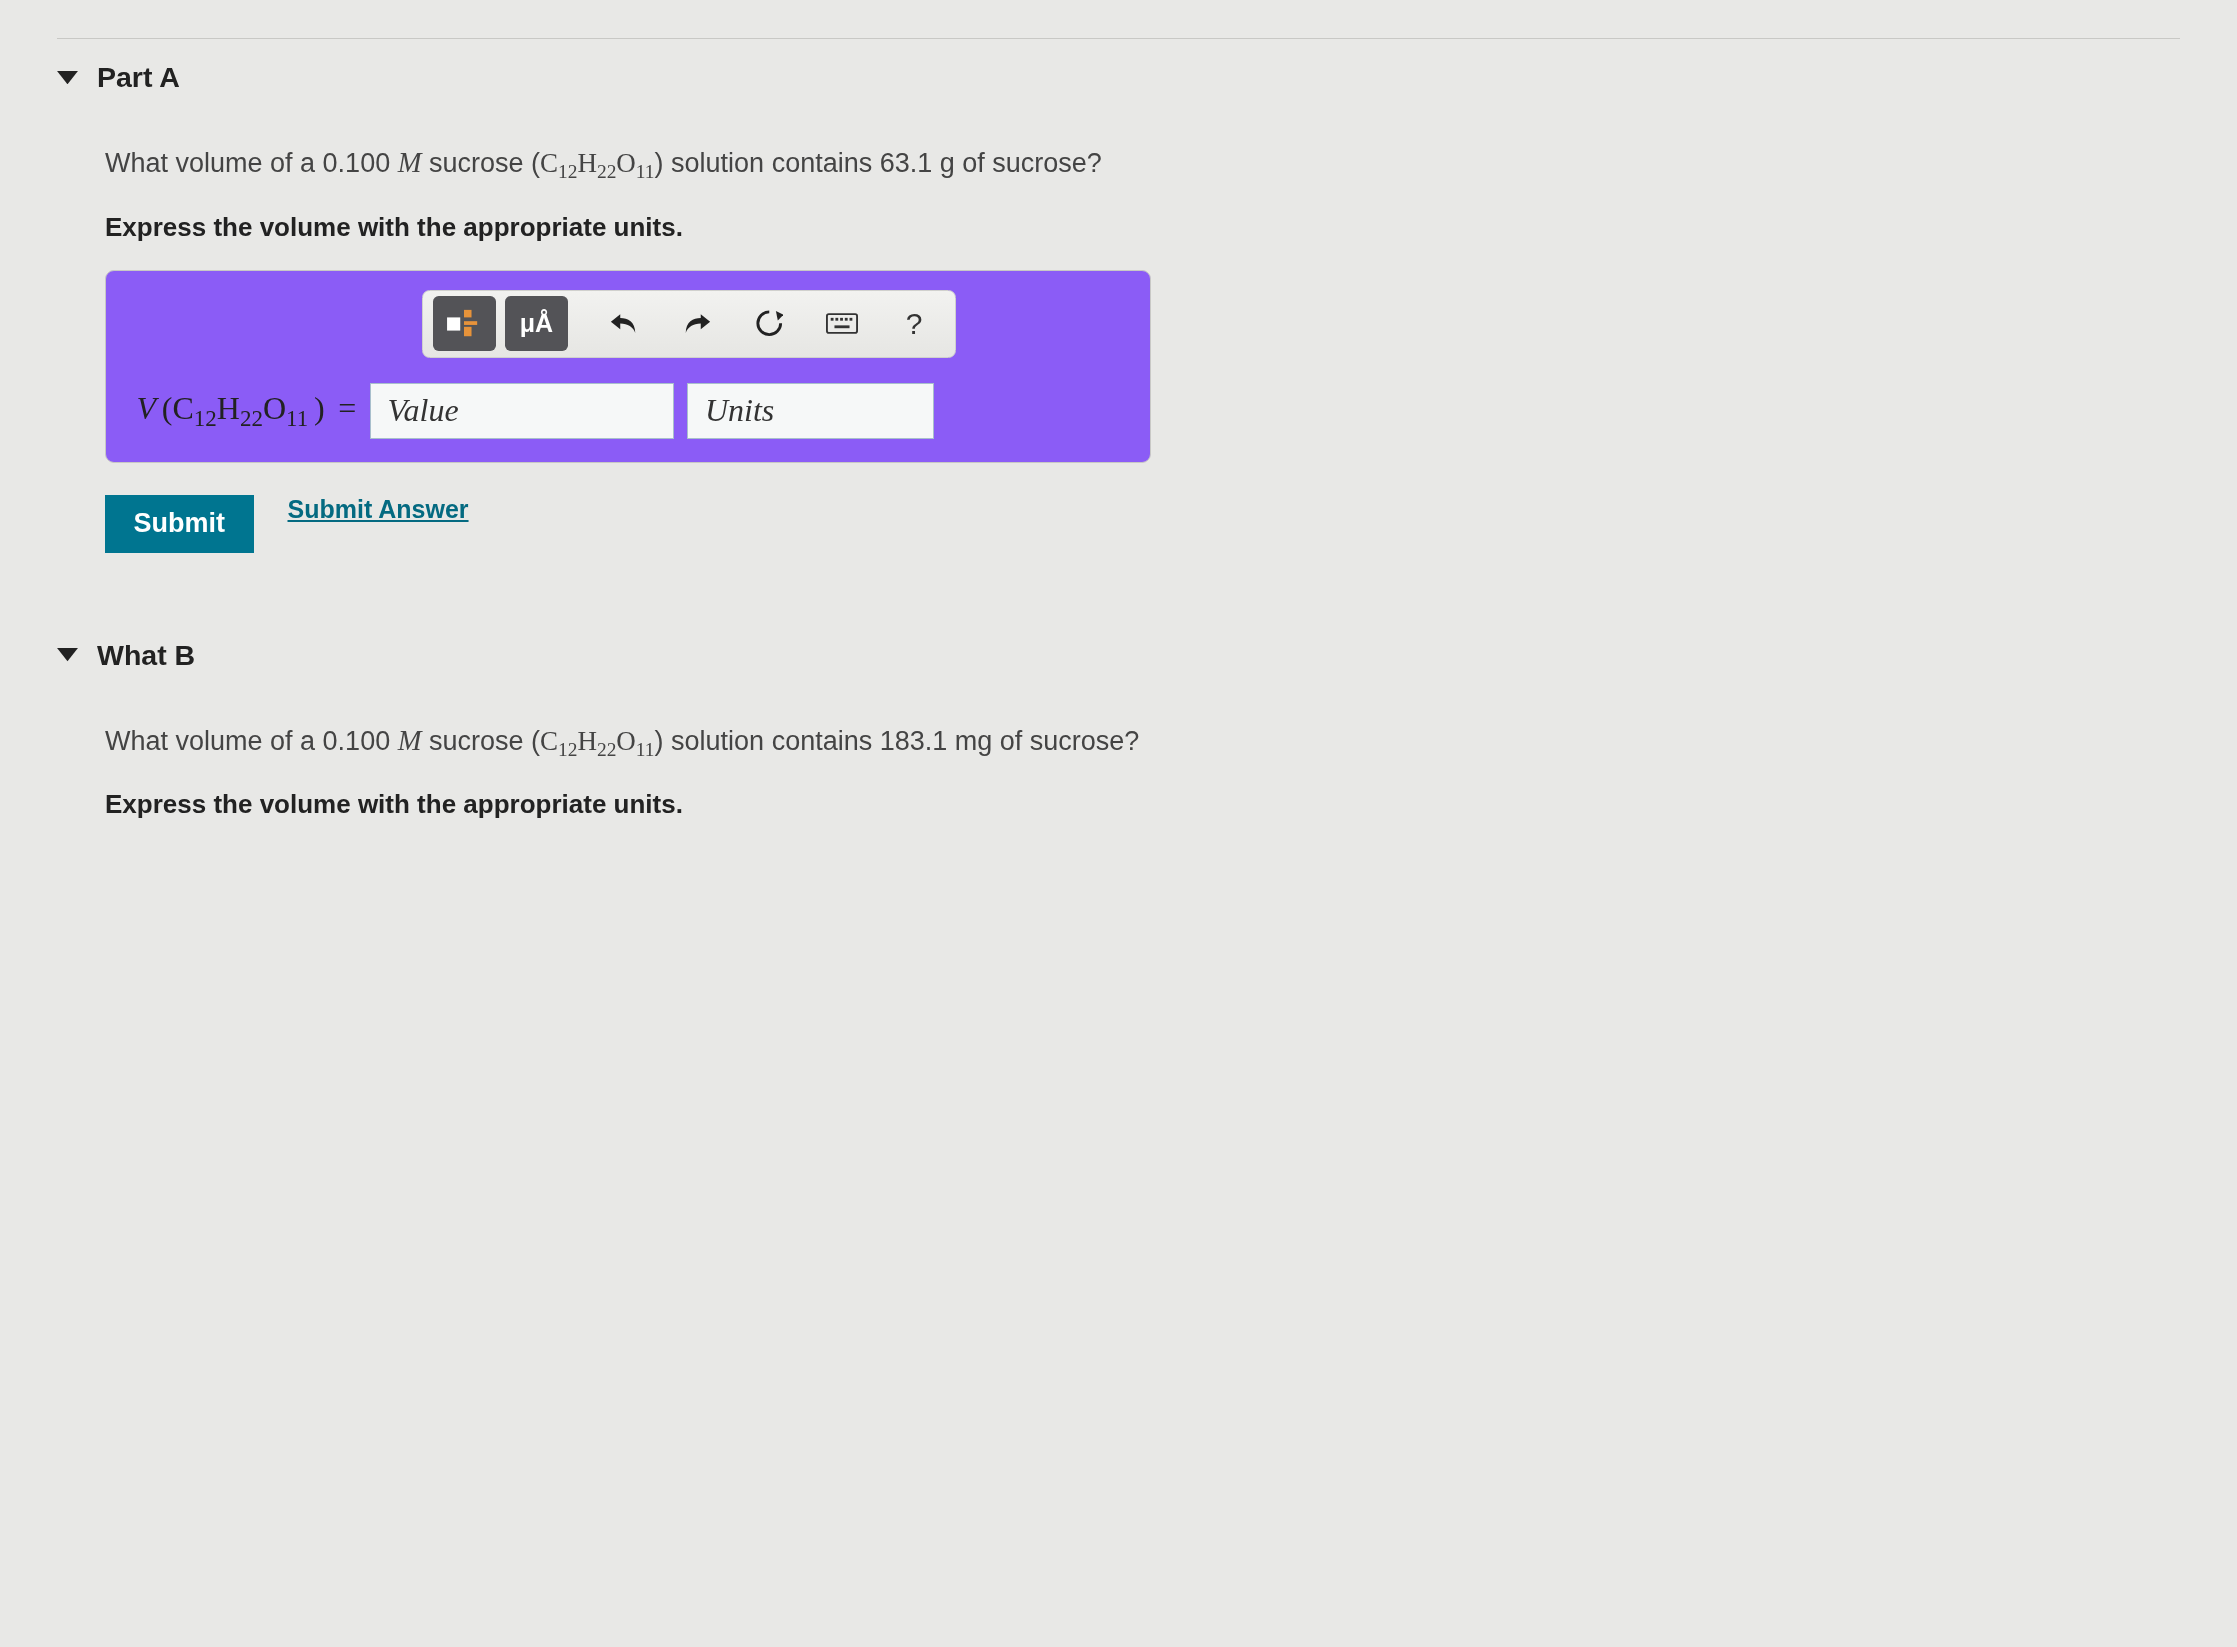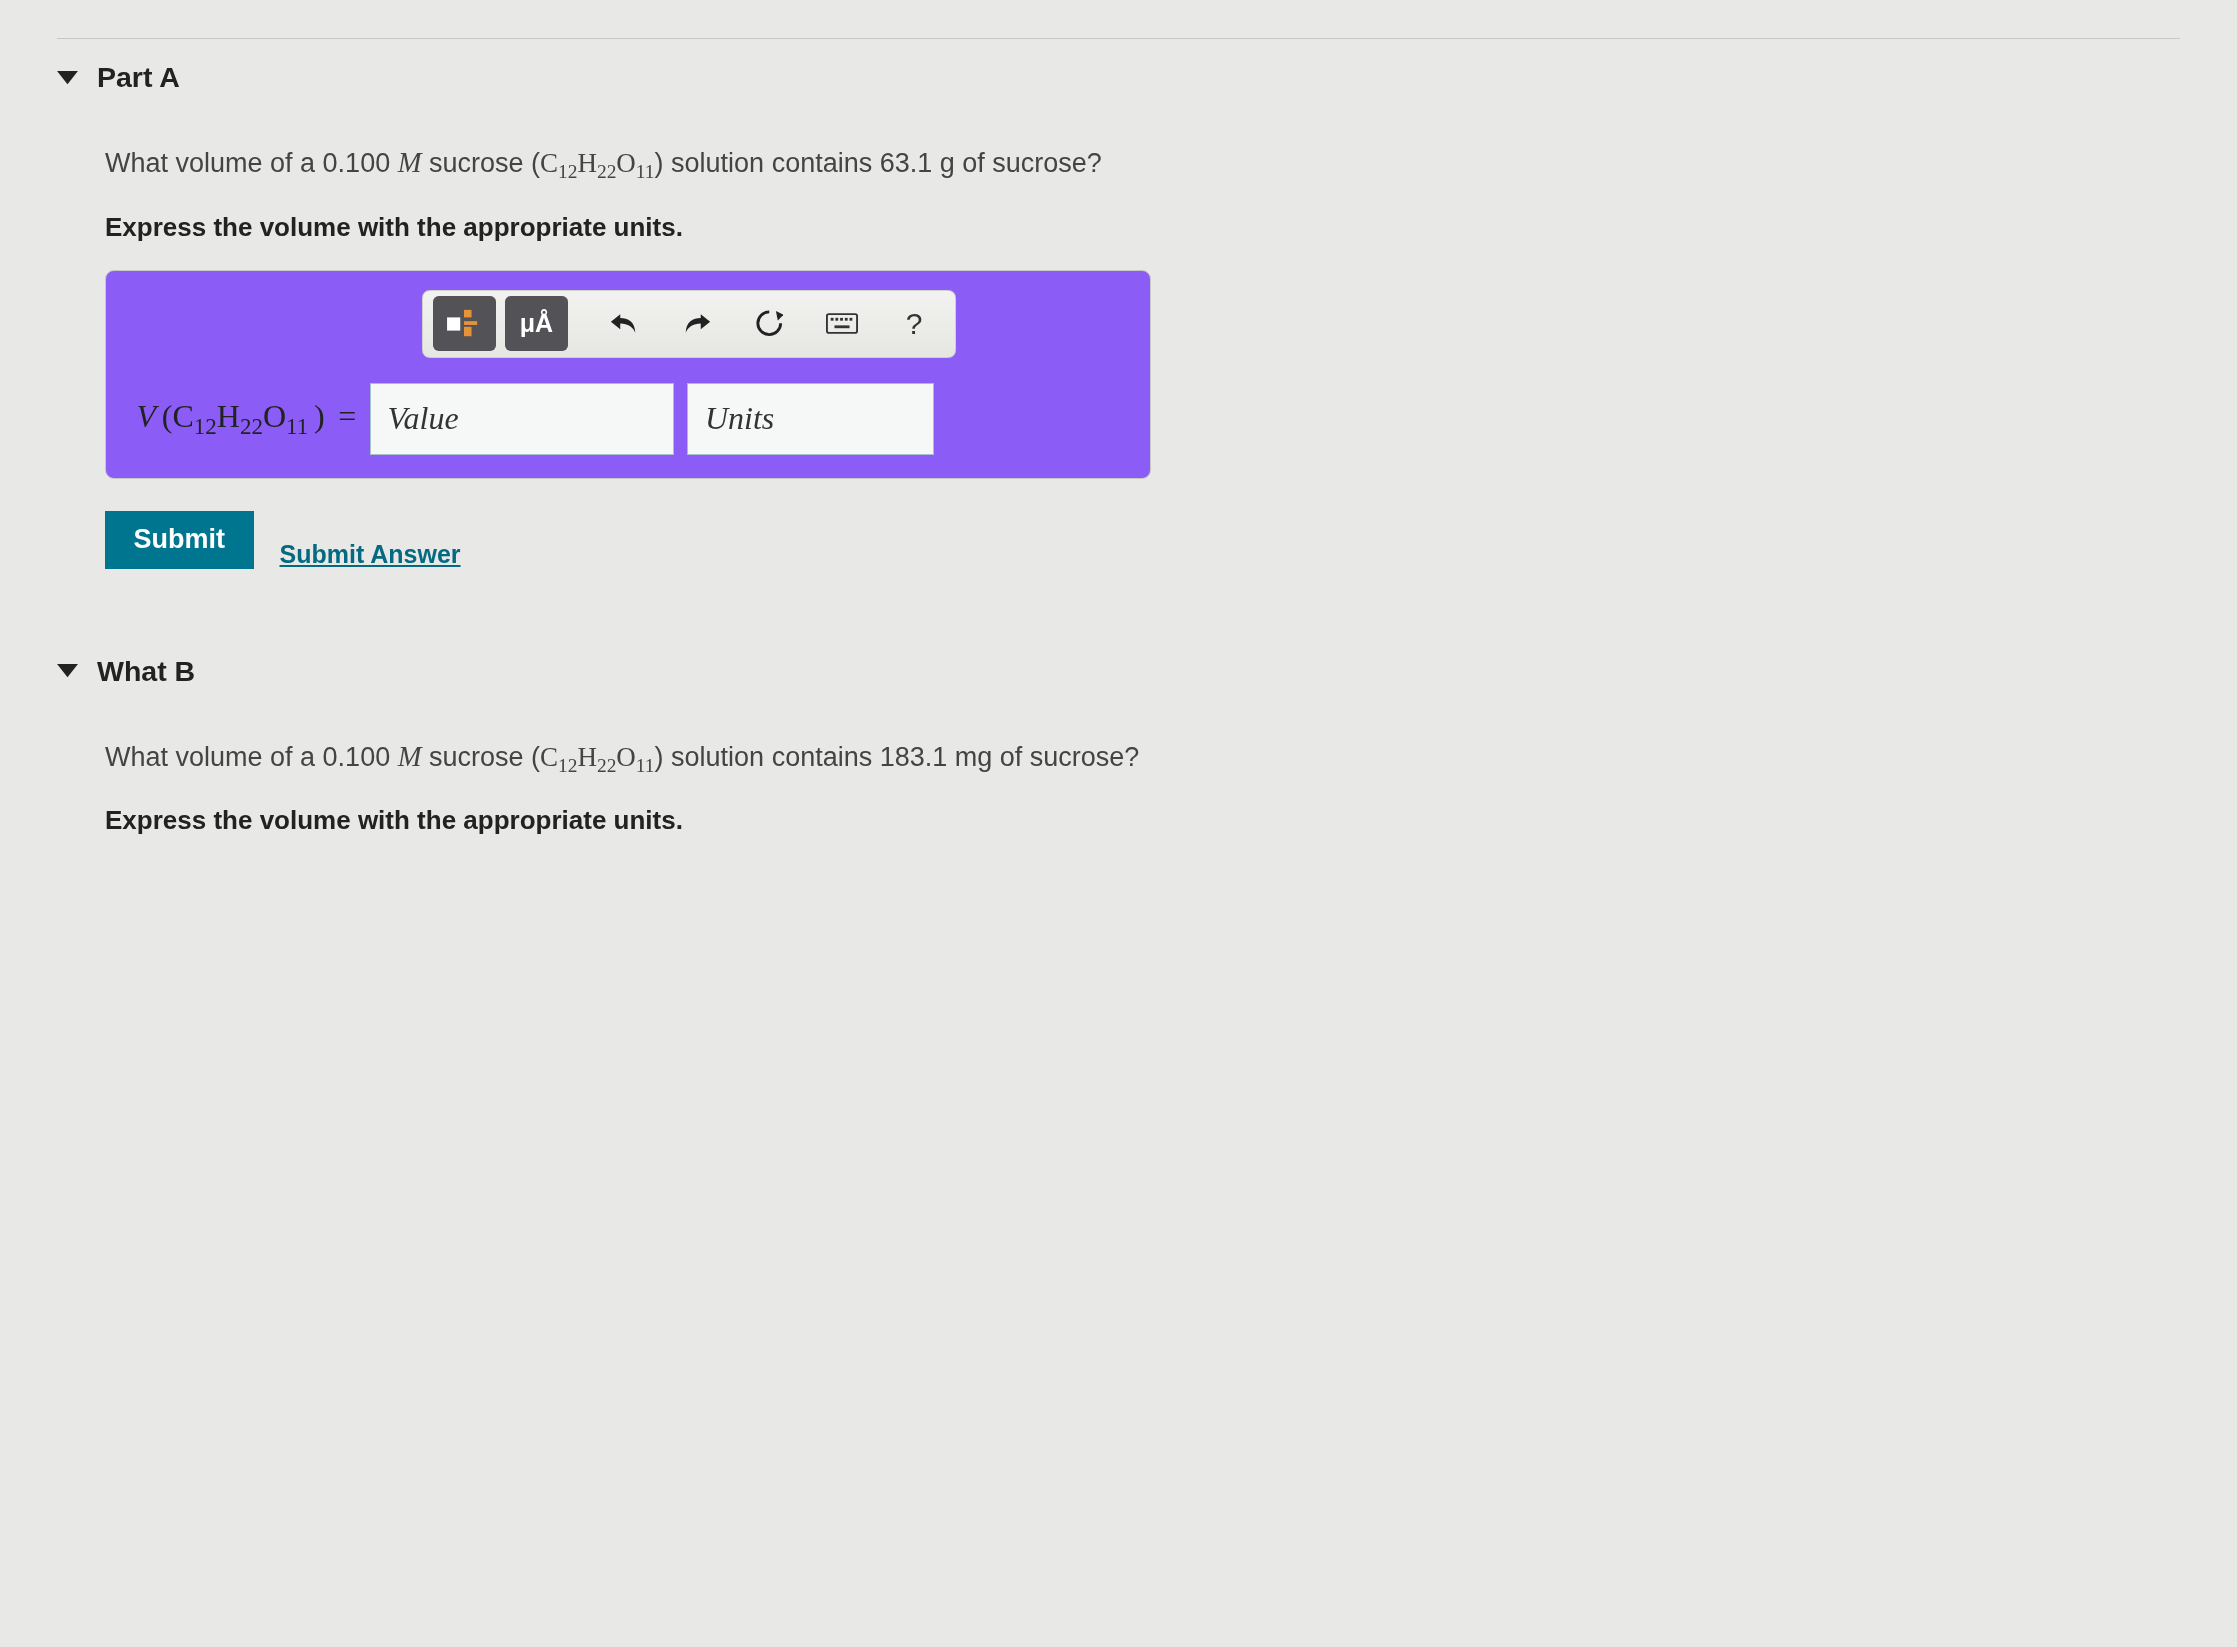--- a/index.html
+++ b/index.html
@@ -96,35 +96,35 @@
       color: #222;
       padding-left: 9.5px;
     }
     .expr-label .eq {
       font-style: normal;
       margin-left: 5.7px;
     }
     .input-box {
       border: 1px solid #a8bfcc;
       background: #f6f8f8;
-      height: 72px;
+      height: 56px;
       font-family: Georgia, 'Times New Roman', serif;
       font-style: italic;
       font-size: 32px;
       color: #333;
       padding: 7.6px 17px;
       display: flex;
       align-items: center;
     }
     .input-value { width: 304px; }
     .input-units { width: 247px; }
     .action-row {
       display: flex;
-      align-items: flex-end;
-      gap: 26px;
+      align-items: flex-start;
+      gap: 34px;
       margin-top: 32px;
     }
     .submit-btn {
       background: #007590;
       color: #fff;
       font-size: 27px;
       font-weight: 600;
       border: none;
       padding: 13.3px 28.5px;
       cursor: pointer;

